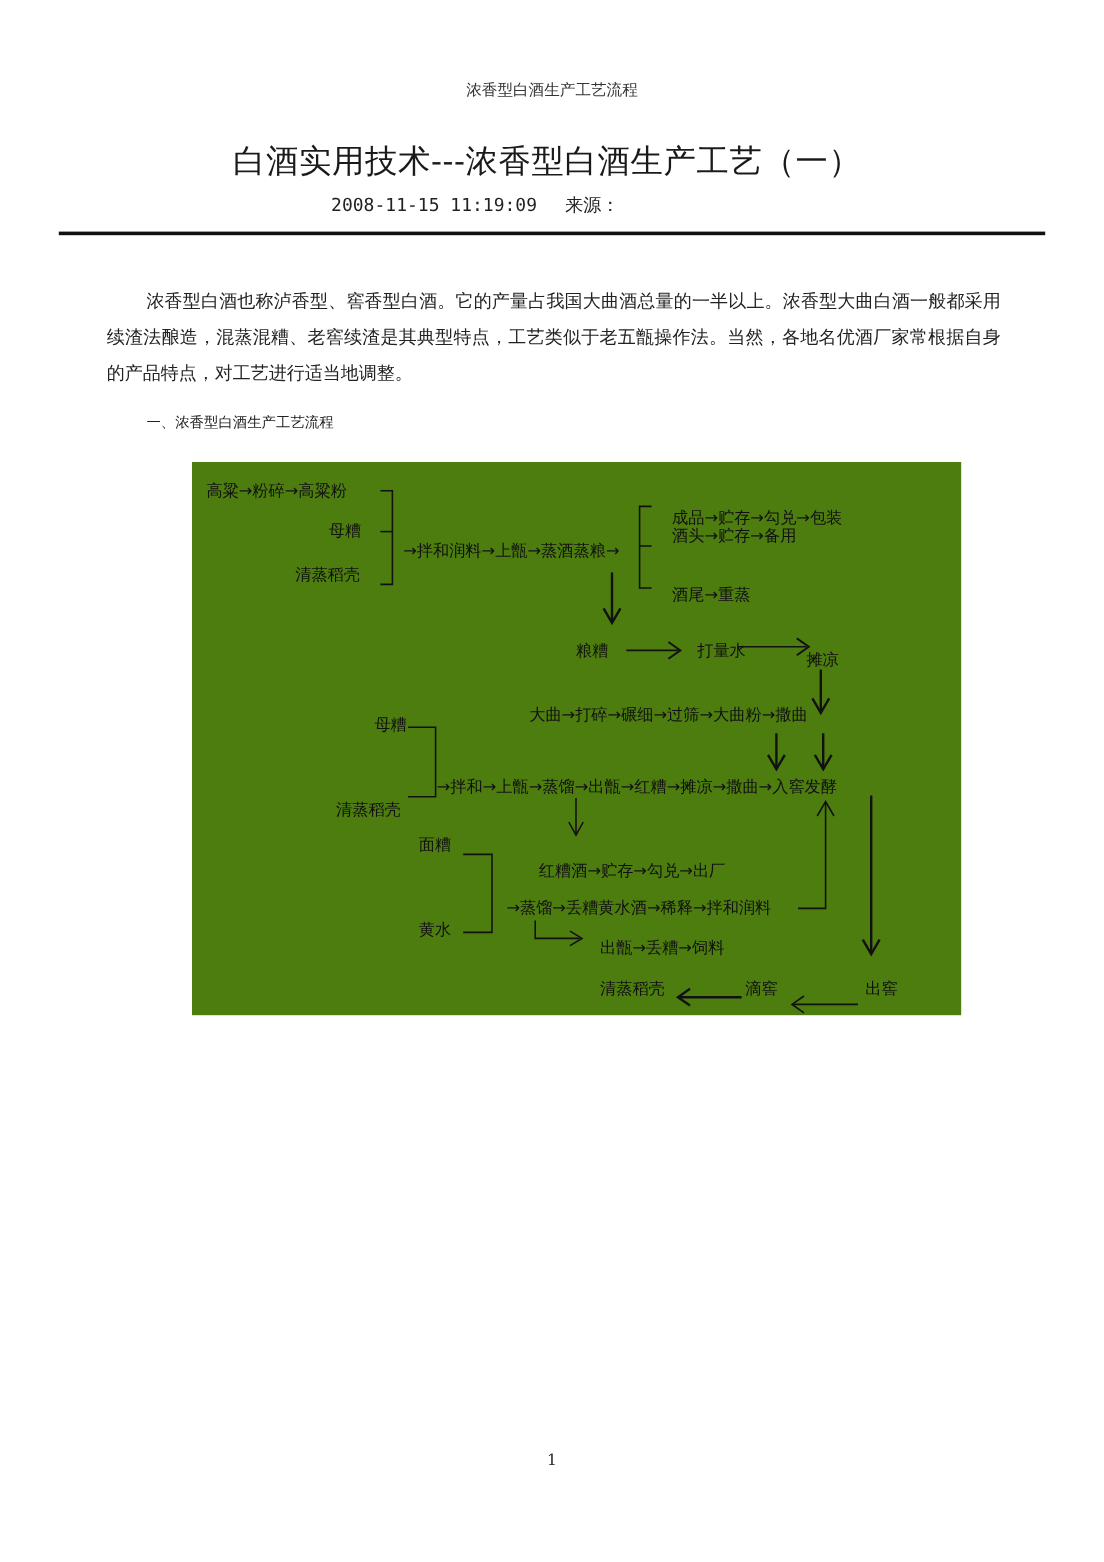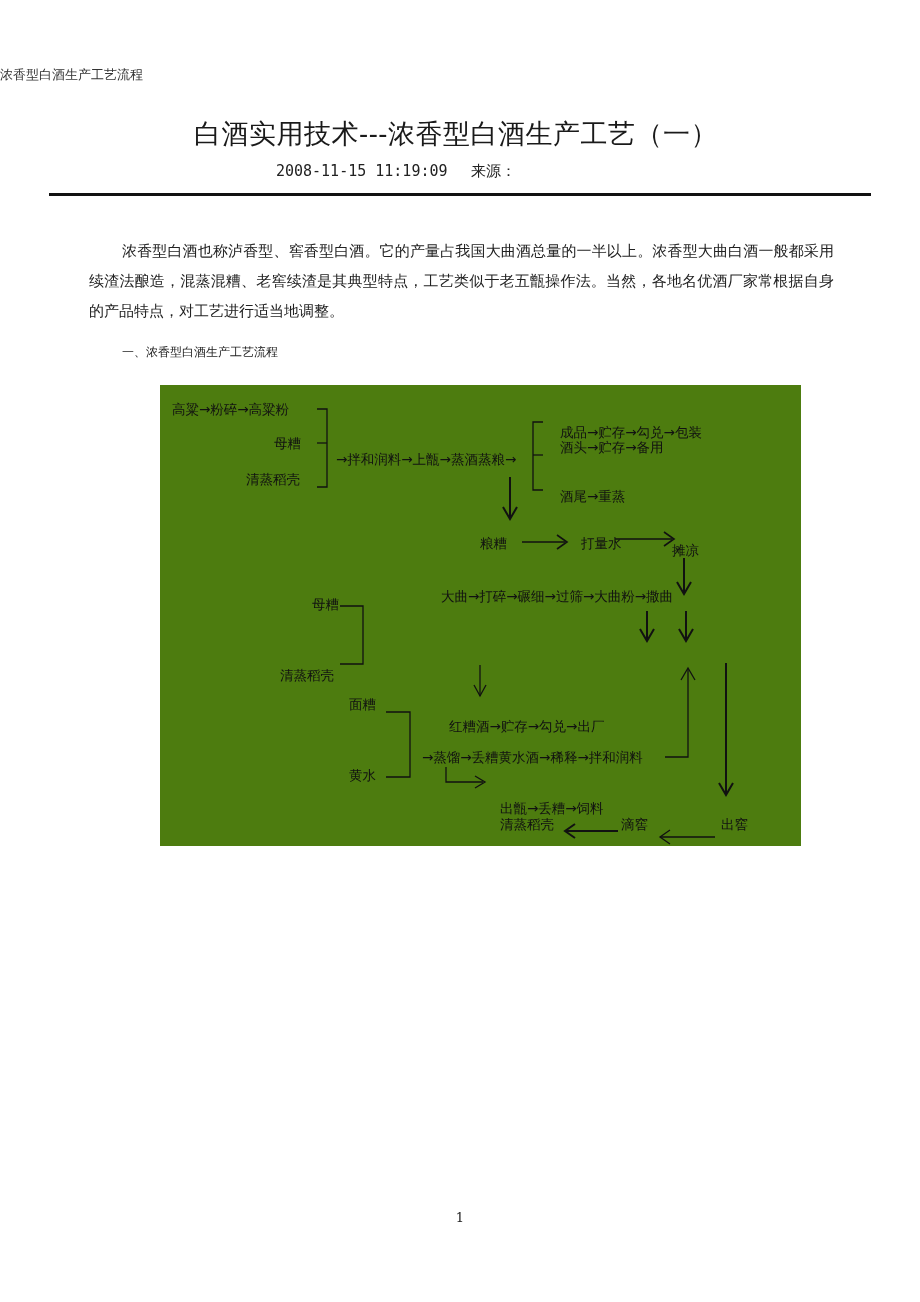--- a/index.html
+++ b/index.html
@@ -1,18 +1,18 @@
 <!DOCTYPE html>
 <html><head>
 <meta charset="utf-8">
 <style>
   html, body { margin: 0; padding: 0; background: #ffffff; }
   body { width: 920px; height: 1302px; position: relative; overflow: hidden;
          font-family: "DejaVu Serif", "Liberation Serif", serif; color: #222; }
-  .running-head { position: absolute; top: 66px; left: 0; width: 920px; 
+  .running-head { position: absolute; top: 66px; left: 0; width: 920px; text-align: center;
                   font-size: 13px; color: #333; }
   .title { position: absolute; top: 116px; left: 0; width: 912px; text-align: center;
            font-size: 27px; color: #1a1a1a; letter-spacing: 0.5px; }
   .meta { position: absolute; top: 162px; left: 0; width: 792px; text-align: center;
           font-size: 15px; color: #222; }
   .meta .date { font-family: "DejaVu Sans Mono", "Liberation Mono", monospace; font-size: 15px; }
   .rule { position: absolute; top: 193px; left: 49px; width: 822px; height: 3px; background: #111; }
   .para { position: absolute; top: 236px; left: 89px; width: 745px; font-size: 15px;
           line-height: 30px; text-indent: 33px; color: #222; margin: 0; text-align: justify; }
   .section-head { position: absolute; top: 344px; left: 122px; font-size: 12px; color: #222; }
@@ -101,23 +101,24 @@
   <div class="node" style="left:176px;top:66px">→拌和润料→上甑→蒸酒蒸粮→</div>
   <div class="node" style="left:400px;top:39px">成品→贮存→勾兑→包装</div>
   <div class="node" style="left:400px;top:54px">酒头→贮存→备用</div>
   <div class="node" style="left:400px;top:103px">酒尾→重蒸</div>
   <div class="node" style="left:320px;top:150px">粮糟</div>
   <div class="node" style="left:421px;top:150px">打量水</div>
   <div class="node" style="left:512px;top:157px">摊凉</div>
   <div class="node" style="left:281px;top:203px">大曲→打碎→碾细→过筛→大曲粉→撒曲</div>
   <div class="node" style="left:152px;top:211px">母糟</div>
   <div class="node" style="left:120px;top:282px">清蒸稻壳</div>
+  <div class="node" style="left:204px;top:263px">→拌和→上甑→蒸馏→出甑→红糟→摊凉→撒曲→入窖发酵</div>
   <div class="node" style="left:189px;top:311px">面糟</div>
   <div class="node" style="left:289px;top:333px">红糟酒→贮存→勾兑→出厂</div>
   <div class="node" style="left:262px;top:364px">→蒸馏→丢糟黄水酒→稀释→拌和润料</div>
   <div class="node" style="left:189px;top:382px">黄水</div>
-  <div class="node" style="left:340px;top:415px">出甑→丢糟→饲料</div>
+  <div class="node" style="left:340px;top:397px">出甑→丢糟→饲料</div>
   <div class="node" style="left:340px;top:431px">清蒸稻壳</div>
   <div class="node" style="left:461px;top:431px">滴窖</div>
   <div class="node" style="left:561px;top:431px">出窖</div>
 </div>
 
 <div class="page-num">1</div>
 
 </body></html>

